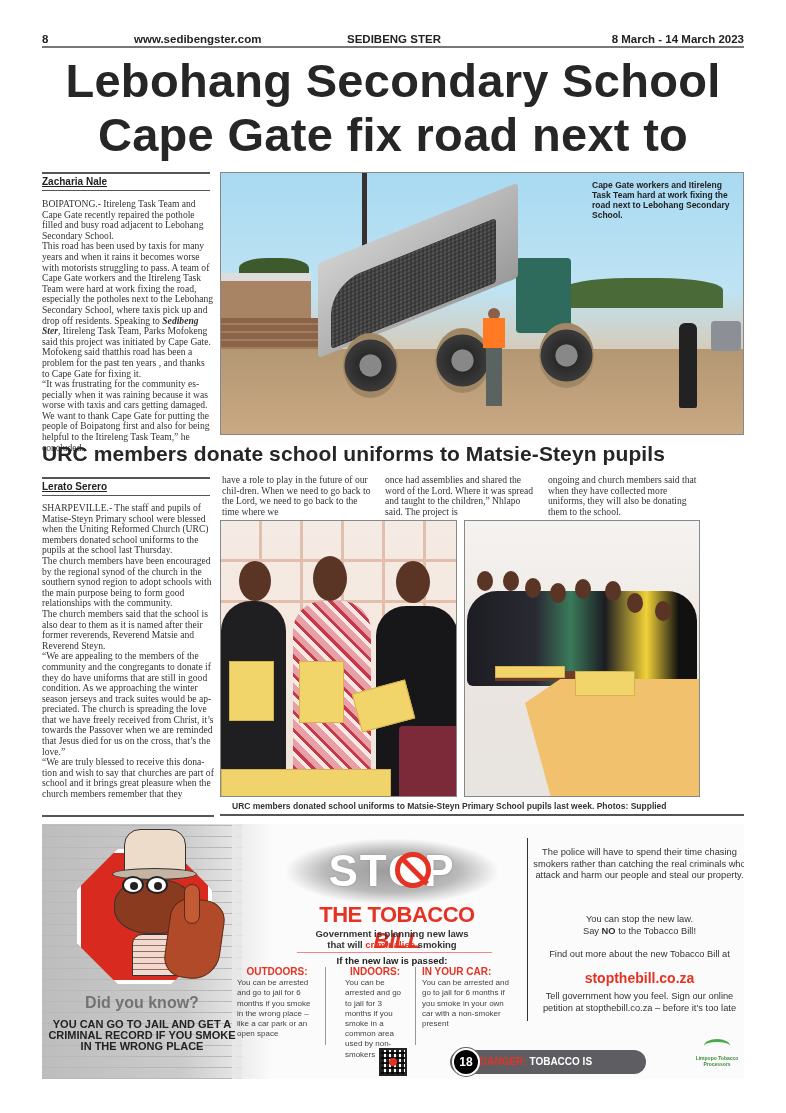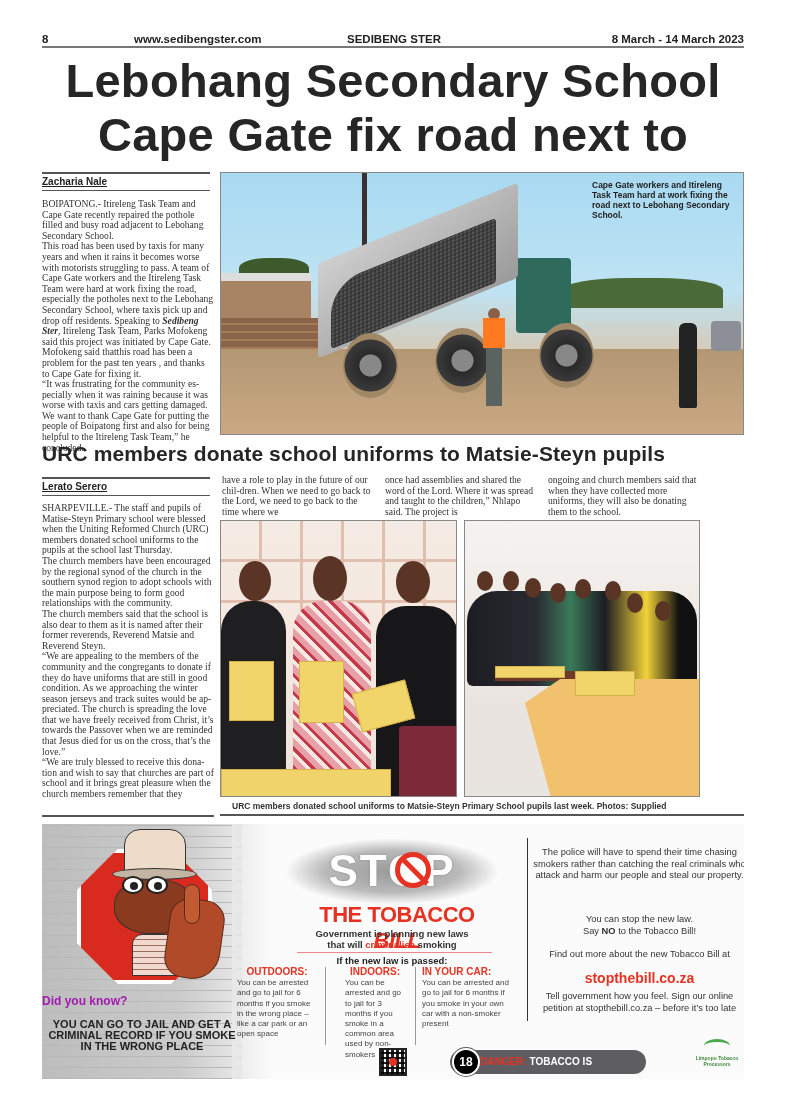--- a/index.html
+++ b/index.html
@@ -89,21 +89,21 @@
   .char-eye { position: absolute; top: 52px; width: 22px; height: 18px; background: #fff; border: 2px solid #222; border-radius: 50%; }
   .char-eye::after { content: ""; position: absolute; left: 6px; top: 4px; width: 8px; height: 8px; border-radius: 50%; background: #222; }
   .char-eye.l { left: 80px; }
   .char-eye.r { left: 104px; }
   .char-body { position: absolute; left: 90px; top: 110px; width: 52px; height: 42px; background:
       repeating-linear-gradient(0deg, #f2d9d0 0 5px, #9a6a5a 5px 6px),
       repeating-linear-gradient(90deg, transparent 0 5px, rgba(154,106,90,0.6) 5px 6px); border: 1px solid #333; border-radius: 10px 10px 0 0; }
   .char-hand { position: absolute; left: 125px; top: 75px; width: 55px; height: 80px; background: #b04a28; border-radius: 20px 20px 28px 20px; border: 1px solid #5a2a18; transform: rotate(8deg); }
   .char-finger { position: absolute; left: 142px; top: 60px; width: 16px; height: 40px; background: #c25a34; border-radius: 8px; border: 1px solid #5a2a18; }
 
-  .did-you-know { position: absolute; left: 0; top: 170px; width: 200px; text-align: left; font-family: "Liberation Sans", sans-serif; font-weight: bold; font-size: 12px; color: #a21caf; }
+  .did-you-know { position: absolute; left: 0; top: 170px; width: 200px; text-align: center; font-family: "Liberation Sans", sans-serif; font-weight: bold; font-size: 16px; color: #737373; }
   .did-sub { position: absolute; left: 0; top: 195px; width: 200px; text-align: center; font-family: "Liberation Sans", sans-serif; font-weight: bold; font-size: 11px; line-height: 11px; color: #222; }
 
   .smoke { position: absolute; left: 245px; top: 15px; width: 210px; height: 65px; background: radial-gradient(ellipse at center, #9a9a9a 0%, #b9b9b9 45%, rgba(251,251,251,0) 72%); }
   .stop-word { position: absolute; left: 270px; top: 25px; width: 160px; text-align: center; font-family: "Liberation Sans", sans-serif; font-weight: bold; font-size: 44px; line-height: 44px; color: #fff; letter-spacing: 2px; text-shadow: 0 0 2px #888; }
   .no-smoke { position: absolute; left: 353px; top: 28px; width: 36px; height: 36px; border: 5px solid #e53222; border-radius: 50%; background: #fff; }
   .no-smoke::after { content: ""; position: absolute; left: 12px; top: -4px; width: 5px; height: 36px; background: #e53222; transform: rotate(-45deg); }
   .tobacco-bill { position: absolute; left: 255px; top: 78px; width: 200px; text-align: center; font-family: "Liberation Sans", sans-serif; font-weight: bold; font-size: 22px; color: #e53222; letter-spacing: -0.5px; }
   .tobacco-bill i { font-style: italic; }
   .gov-line { position: absolute; left: 245px; top: 104px; width: 210px; text-align: center; font-family: "Liberation Sans", sans-serif; font-weight: bold; font-size: 9.5px; line-height: 11px; color: #333; }
   .gov-line .red { color: #e53222; }

